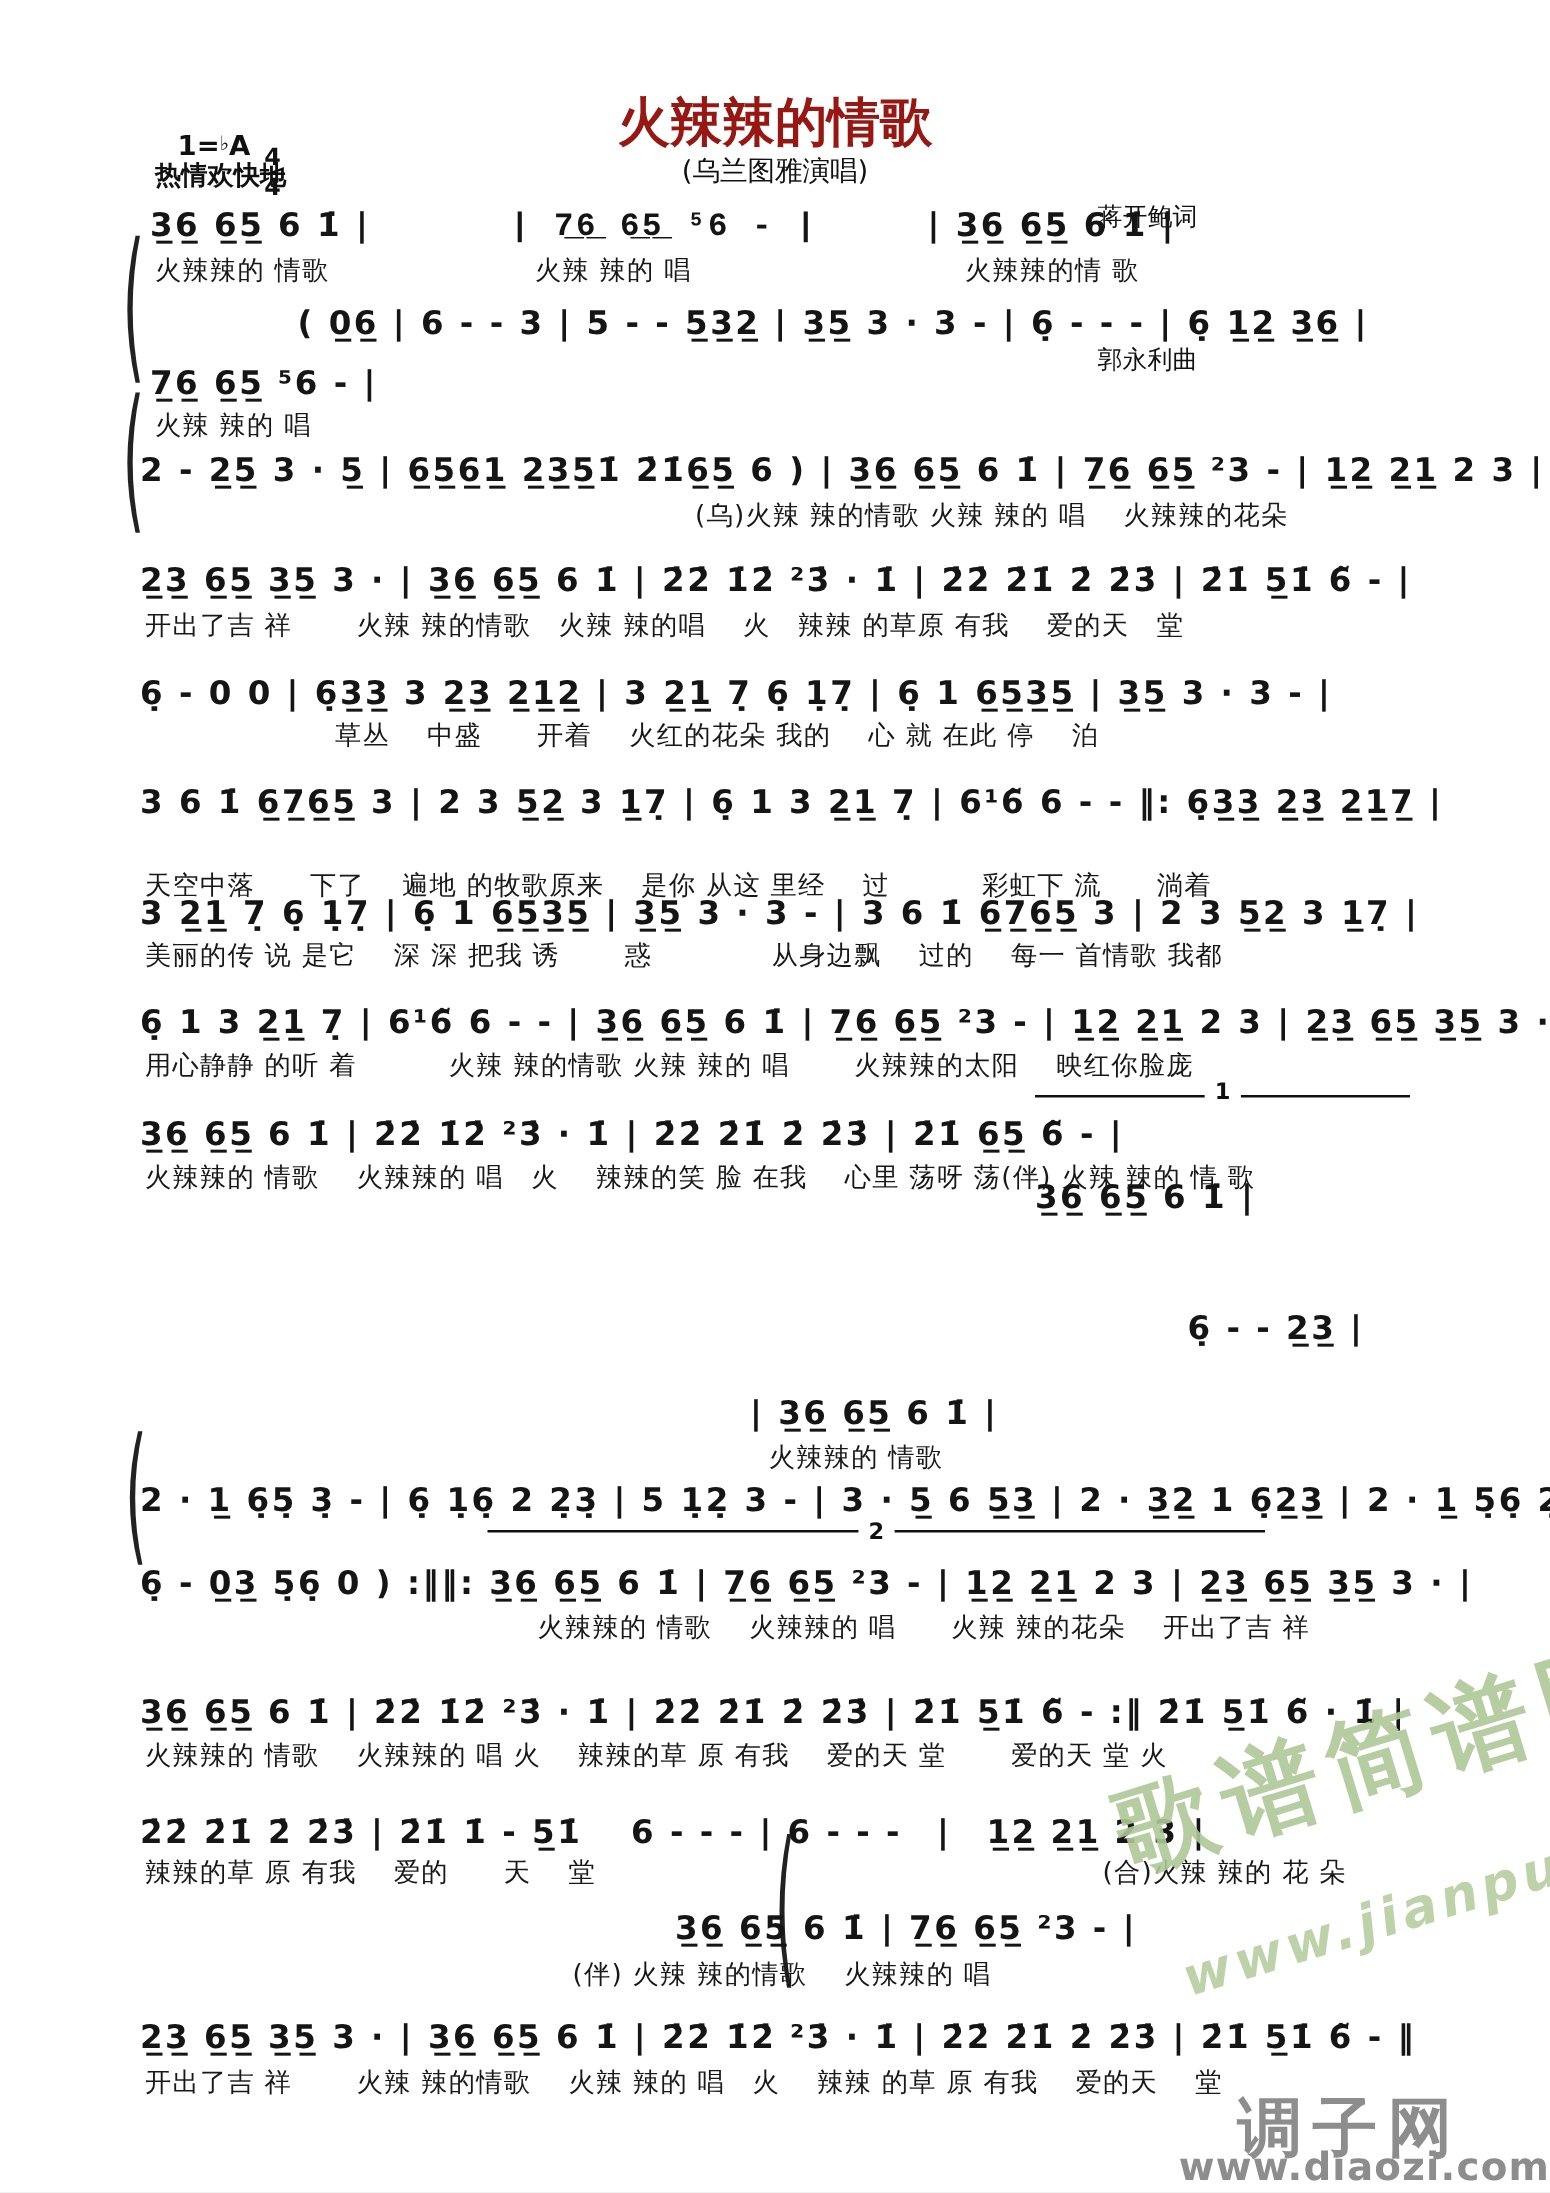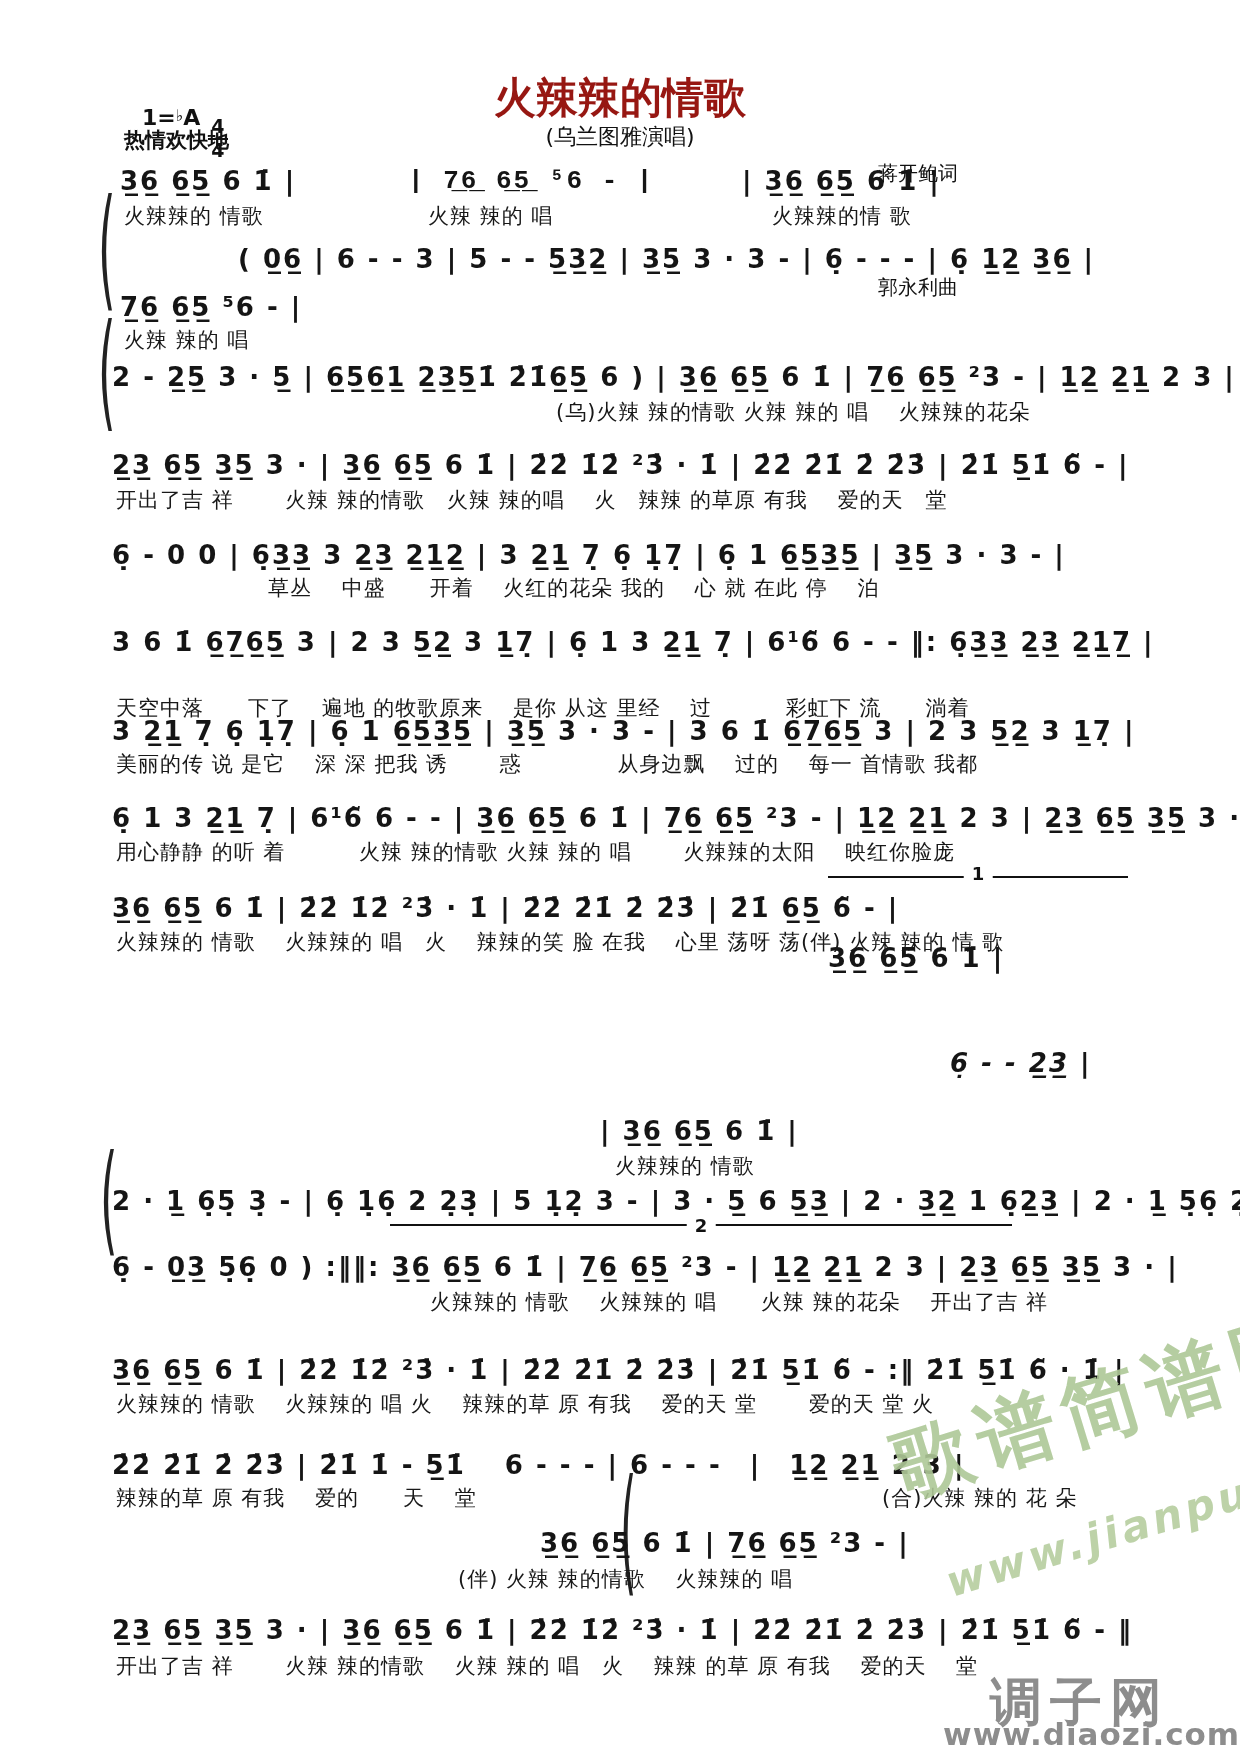--- a/index.html
+++ b/index.html
@@ -84,21 +84,21 @@
 
   <div class="abs notes" style="left:112px;top:803px;">6̣ 1 3 2̲1̲ 7̣ | 6¹6̃ 6 - - | 3̲6̲ 6̲5̲ 6 1̇ | 7̲6̲ 6̲5̲ ²3 - | 1̲2̲ 2̲1̲ 2 3 | 2̲3̲ 6̲5̲ 3̲5̲ 3 · |</div>
   <div class="abs lyrics" style="left:116px;top:838px;">用心静静 的听 着　　　 火辣 辣的情歌 火辣 辣的 唱　　 火辣辣的太阳　 映红你脸庞</div>
 
   <div class="abs notes" style="left:112px;top:893px;">3̲6̲ 6̲5̲ 6 1̇ | 2̇2̇ 1̇2̇ ²3̇ · 1̇ | 2̇2̇ 2̇1̇ 2̇ 2̇3̇ | 2̇1̇ 6̲5̲ 6̃ - |</div>
   <div class="abs volta" style="left:828px;top:876px;width:300px;">
     <span class="vlabel">1</span>
     <span class="vnotes notes">3̲6̲ 6̲5̲ 6 1̇ |</span>
   </div>
   <div class="abs lyrics" style="left:116px;top:928px;text-align:center;">火辣辣的 情歌　 火辣辣的 唱　火　 辣辣的笑 脸 在我　 心里 荡呀 荡(伴) 火辣 辣的 情 歌</div>
-  <div class="abs notes" style="left:950px;top:1048px;font-style:italic;">6̣ - - 2̲3̲ |</div>
+  <div class="abs notes" style="left:950px;top:1048px;">6̣ - - 2̲3̲ |</div>
 
   <div class="abs brace" style="left:100px;top:1128px;transform:scaleY(4.0) scaleX(1.5);">(</div>
   <div class="abs notes" style="left:600px;top:1116px;">| 3̲6̲ 6̲5̲ 6 1̇ |</div>
   <div class="abs lyrics" style="left:615px;top:1152px;">火辣辣的 情歌</div>
   <div class="abs notes" style="left:112px;top:1186px;">2 · 1̲ 6̣5̣ 3̣ - | 6̣ 1̣6̣ 2 2̣3̣ | 5 1̣2̣ 3 - | 3 · 5̲ 6 5̲3̲ | 2 · 3̲2̲ 1 6̣2̲3̲ | 2 · 1̲ 5̣6̣ 2̣1̣ |</div>
   <div class="abs volta2line" style="left:390px;top:1212px;width:622px;">
     <span class="vlabel">2</span>
   </div>
 
   <div class="abs notes" style="left:112px;top:1252px;">6̣ - 0̲3̲ 5̣6̣ 0 ) :‖‖: 3̲6̲ 6̲5̲ 6 1̇ | 7̲6̲ 6̲5̲ ²3 - | 1̲2̲ 2̲1̲ 2 3 | 2̲3̲ 6̲5̲ 3̲5̲ 3 · |</div>

